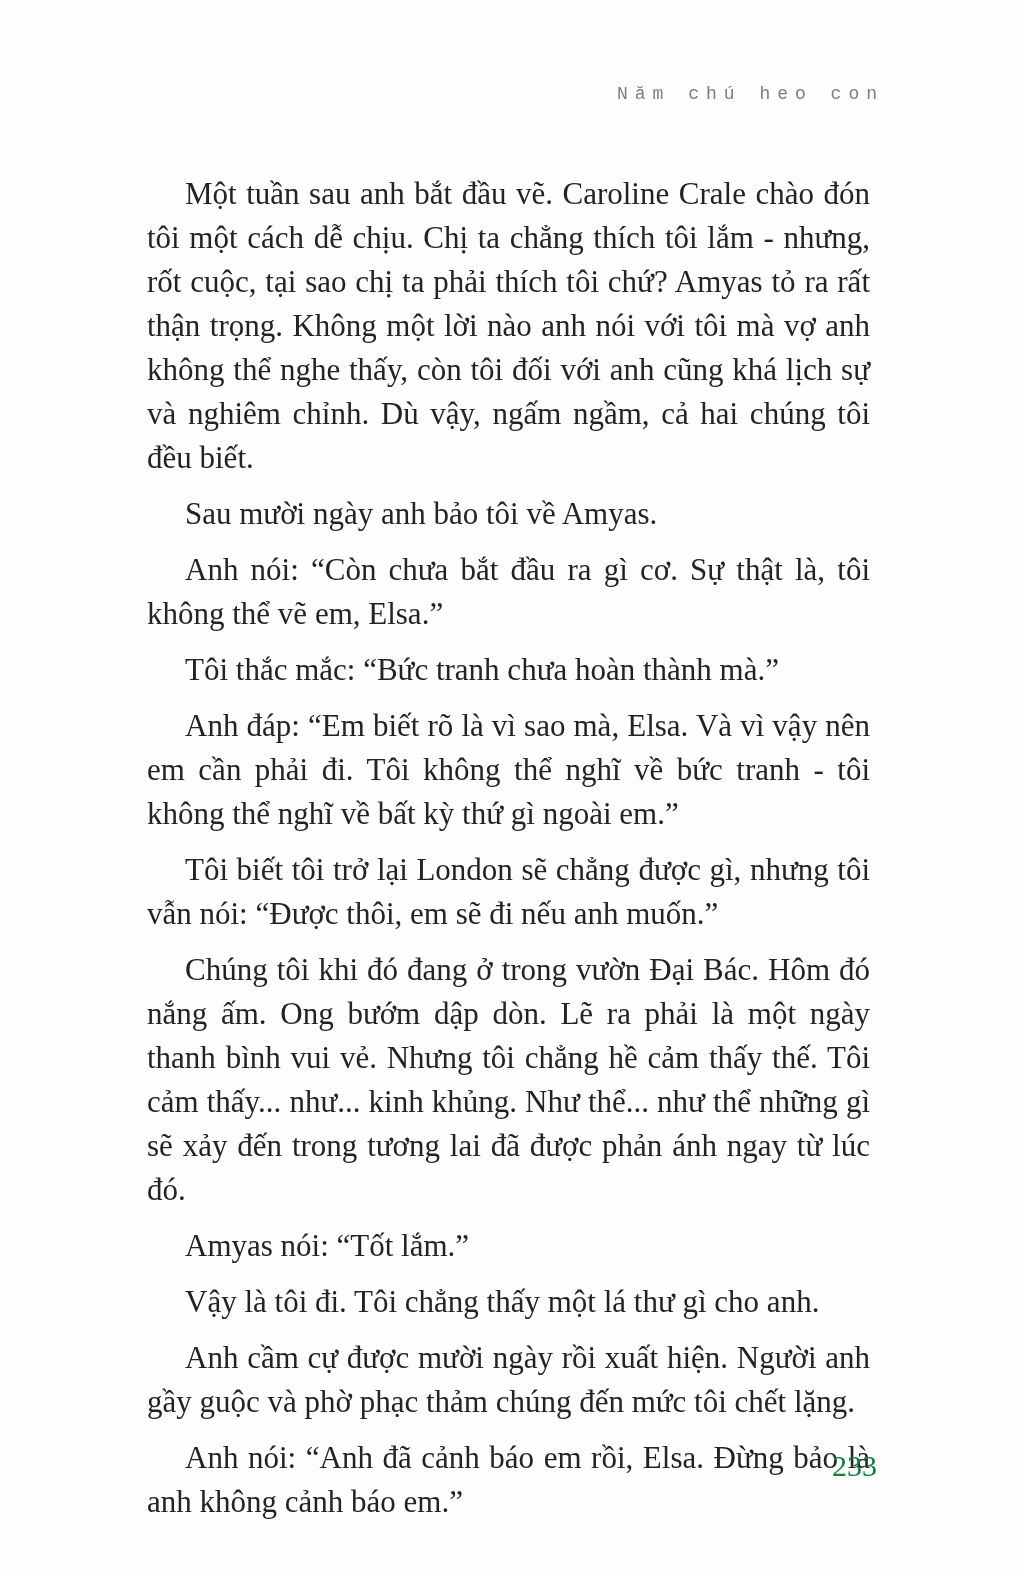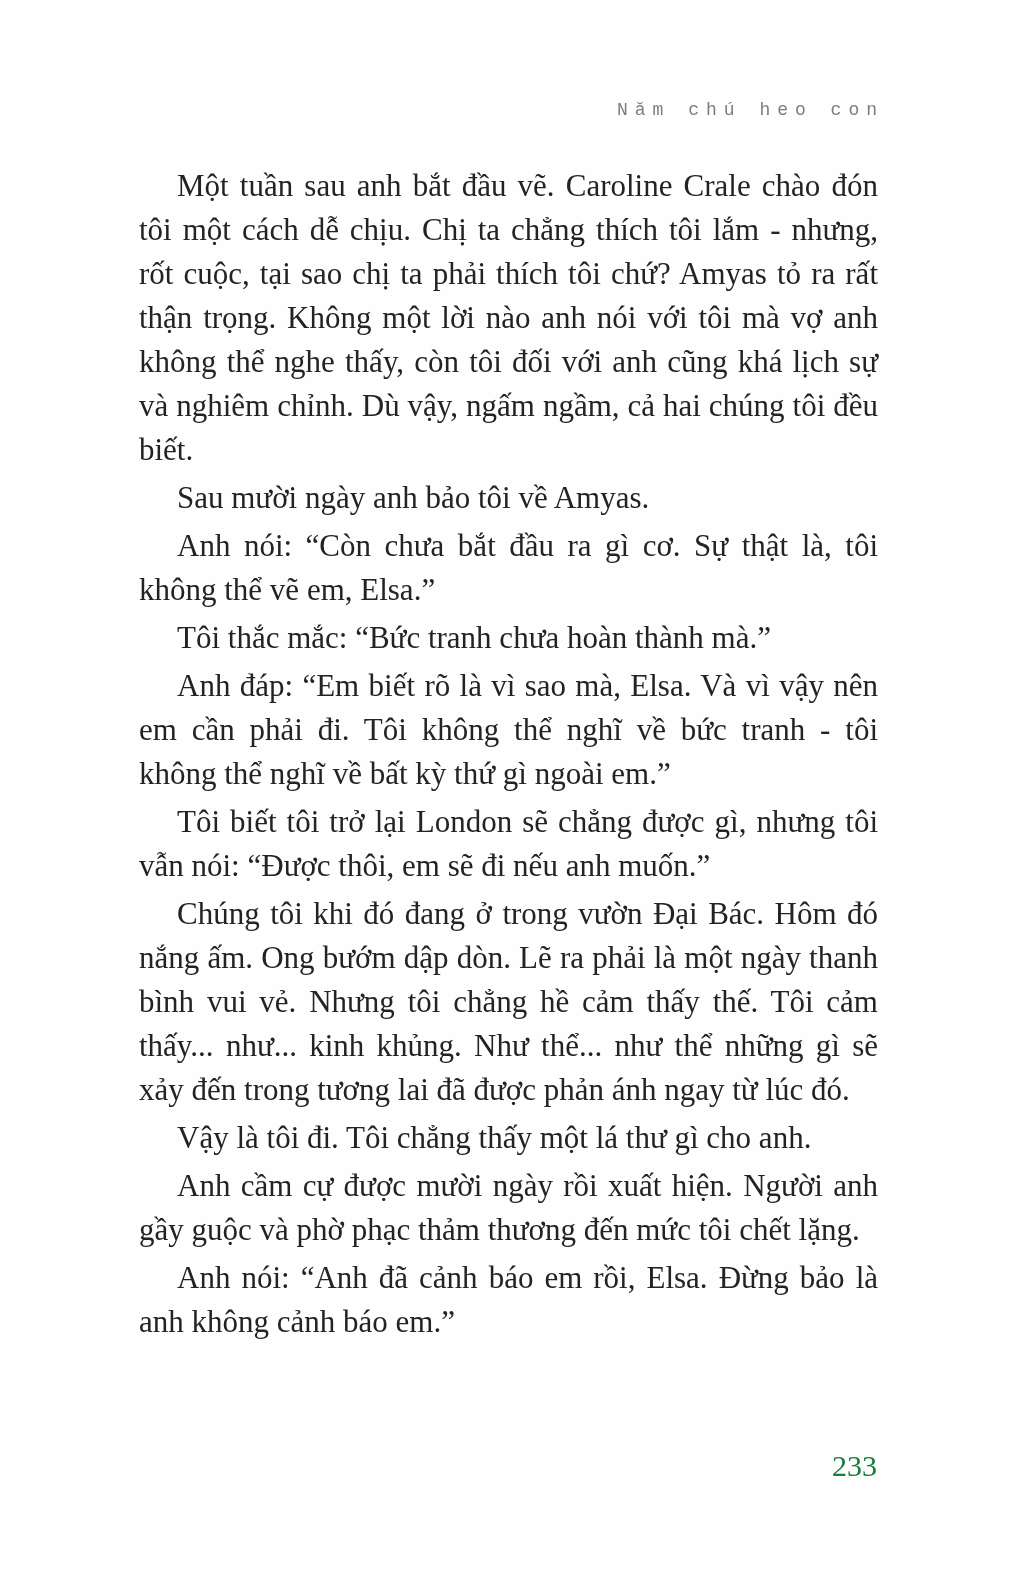--- a/index.html
+++ b/index.html
@@ -10,42 +10,42 @@
   .page {
     position: relative;
     width: 1024px;
     height: 1576px;
     margin: 0 auto;
     background: #fefefe;
     overflow: hidden;
   }
   .running-header {
     position: absolute;
-    top: 100px;
+    top: 84px;
     right: 140px;
     font-family: "Liberation Mono", "DejaVu Sans Mono", monospace;
     font-size: 18px;
     font-weight: 400;
     letter-spacing: 7px;
     color: #7d7d7d;
     white-space: nowrap;
   }
   .body-text {
     position: absolute;
     top: 160px;
     left: 135px;
     width: 747px;
     font-family: "Liberation Serif", "DejaVu Serif", serif;
     font-size: 31px;
     line-height: 44px;
     color: #232323;
     text-align: justify;
   }
   .body-text p {
-    margin: 4px;
+    margin: 12px;
     padding: 0;
     text-indent: 38px;
   }
   .page-number {
     position: absolute;
     top: 1449px;
     right: 147px;
     font-family: "Liberation Serif", "DejaVu Serif", serif;
     font-size: 30px;
     color: #15803d;
@@ -59,19 +59,20 @@
   <div class="running-header">Năm chú heo con</div>
 
   <div class="body-text">
       <p>Một tuần sau anh bắt đầu vẽ. Caroline Crale chào đón tôi một cách dễ chịu. Chị ta chẳng thích tôi lắm - nhưng, rốt cuộc, tại sao chị ta phải thích tôi chứ? Amyas tỏ ra rất thận trọng. Không một lời nào anh nói với tôi mà vợ anh không thể nghe thấy, còn tôi đối với anh cũng khá lịch sự và nghiêm chỉnh. Dù vậy, ngấm ngầm, cả hai chúng tôi đều biết.</p>
       <p>Sau mười ngày anh bảo tôi về Amyas.</p>
       <p>Anh nói: “Còn chưa bắt đầu ra gì cơ. Sự thật là, tôi không thể vẽ em, Elsa.”</p>
       <p>Tôi thắc mắc: “Bức tranh chưa hoàn thành mà.”</p>
       <p>Anh đáp: “Em biết rõ là vì sao mà, Elsa. Và vì vậy nên em cần phải đi. Tôi không thể nghĩ về bức tranh - tôi không thể nghĩ về bất kỳ thứ gì ngoài em.”</p>
       <p>Tôi biết tôi trở lại London sẽ chẳng được gì, nhưng tôi vẫn nói: “Được thôi, em sẽ đi nếu anh muốn.”</p>
       <p>Chúng tôi khi đó đang ở trong vườn Đại Bác. Hôm đó nắng ấm. Ong bướm dập dòn. Lẽ ra phải là một ngày thanh bình vui vẻ. Nhưng tôi chẳng hề cảm thấy thế. Tôi cảm thấy... như... kinh khủng. Như thể... như thể những gì sẽ xảy đến trong tương lai đã được phản ánh ngay từ lúc đó.</p>
+      <p>Amyas nói: “Tốt lắm.”</p>
       <p>Vậy là tôi đi. Tôi chẳng thấy một lá thư gì cho anh.</p>
-      <p>Anh cầm cự được mười ngày rồi xuất hiện. Người anh gầy guộc và phờ phạc thảm thương đến mức tôi chết lặng.</p>
+      <p>Anh cầm cự được mười ngày rồi xuất hiện. Người anh gầy guộc và phờ phạc thảm chúng đến mức tôi chết lặng.</p>
       <p>Anh nói: “Anh đã cảnh báo em rồi, Elsa. Đừng bảo là anh không cảnh báo em.”</p>
     </div>
 
   <div class="page-number">233</div>
 </div>
 
 </body></html>

